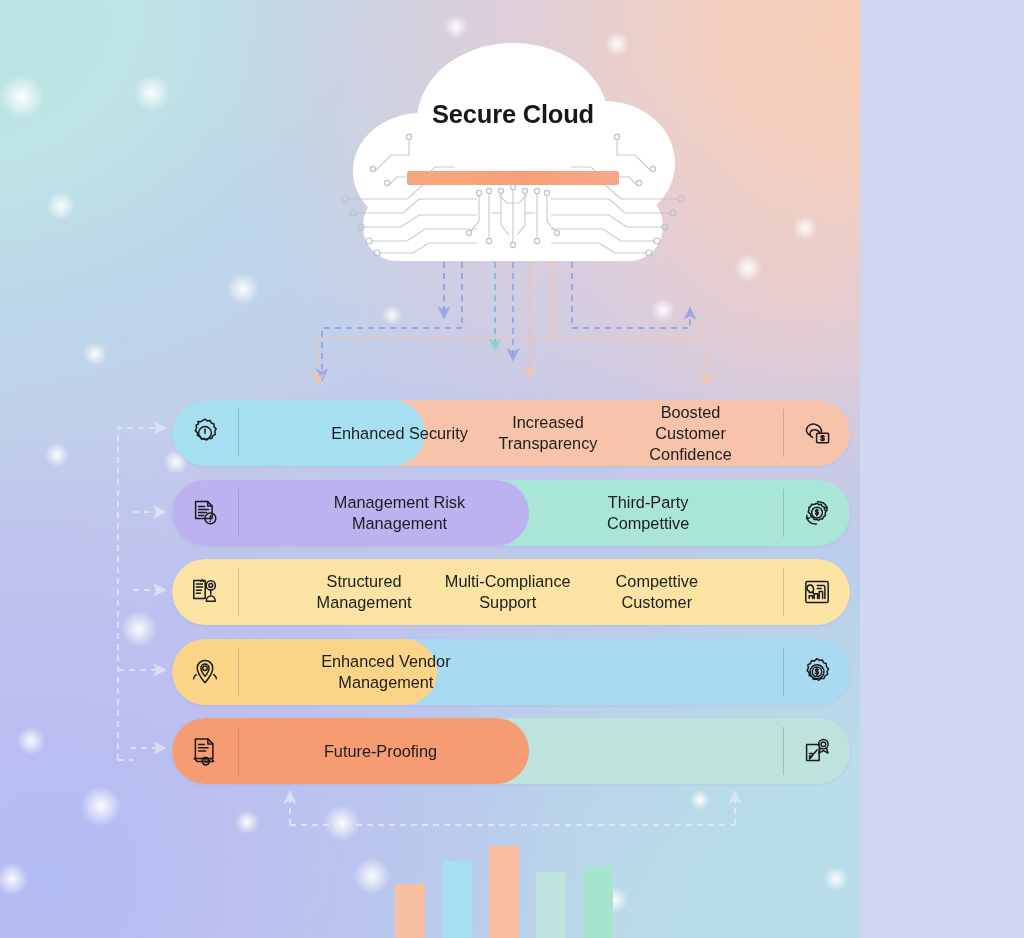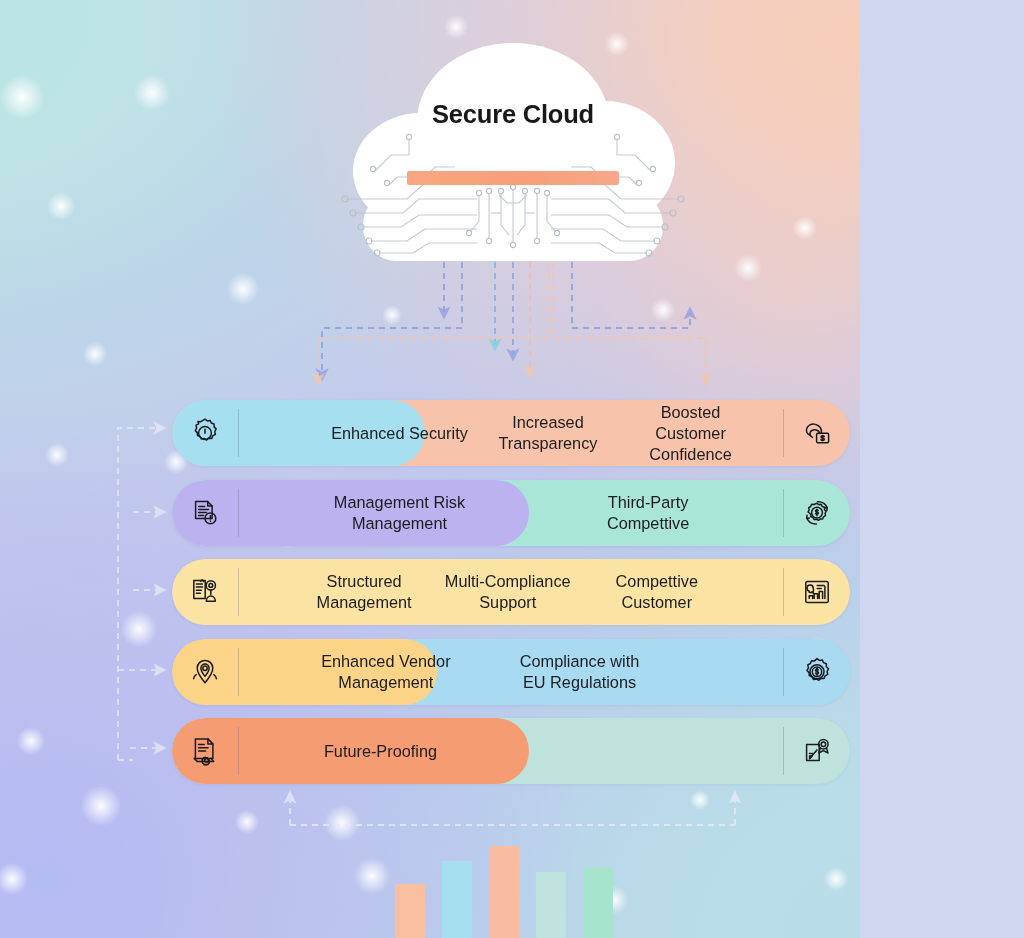--- a/index.html
+++ b/index.html
@@ -453,22 +453,20 @@
     <circle fill="none" stroke="#1b1b1f" stroke-width="1.5" stroke-linecap="round" stroke-linejoin="round" cx="17" cy="16.8" r="7"></circle>
     <circle fill="none" stroke="#1b1b1f" stroke-width="1.5" stroke-linecap="round" stroke-linejoin="round" cx="17" cy="16.8" r="4.7"></circle>
     <path fill="none" stroke="#1b1b1f" stroke-width="1.5" stroke-linecap="round" stroke-linejoin="round" d="M18.3 14.9c-.3-.5-.8-.7-1.4-.7-.9 0-1.5.5-1.5 1.1 0 .7.5 1 1.5 1.2 1 .2 1.6.5 1.6 1.2 0 .7-.7 1.2-1.6 1.2-.7 0-1.2-.3-1.5-.8"></path>
     <path fill="none" stroke="#1b1b1f" stroke-width="1.5" stroke-linecap="round" stroke-linejoin="round" d="M17 13.3v7"></path>
   </svg>
         </div>
         <div class="icon-div right"></div>
         <div class="labels">
           <div class="lab" style="left: 27%;">Enhanced Vendor
 Management</div>
-          <div class="lab" style="left: 62.6%;">Compliance with
-EU Regulations</div>
         </div>
       </div>
       <div class="row">
         <div class="seg-right" style="left: 0px; right: 0px; background: rgb(189, 227, 220); border-radius: 33px;"></div>
         <div class="seg-left" style="width: 356.628px; background: rgb(245, 156, 114); border-radius: 33px;"></div>
         <div class="icon-box left">
           <svg class="ico" width="34" height="34" viewBox="0 0 34 34">
     <path fill="none" stroke="#1b1b1f" stroke-width="1.5" stroke-linecap="round" stroke-linejoin="round" d="M7.4 4.9h12.5l5 5v14.5H7.4z"></path>
     <path fill="none" stroke="#1b1b1f" stroke-width="1.5" stroke-linecap="round" stroke-linejoin="round" d="M19.9 4.9V10h5"></path>
     <path fill="none" stroke="#1b1b1f" stroke-width="1.5" stroke-linecap="round" stroke-linejoin="round" d="M10.6 10.6h5.6M10.6 13.8h9.4M10.6 17h7"></path>

